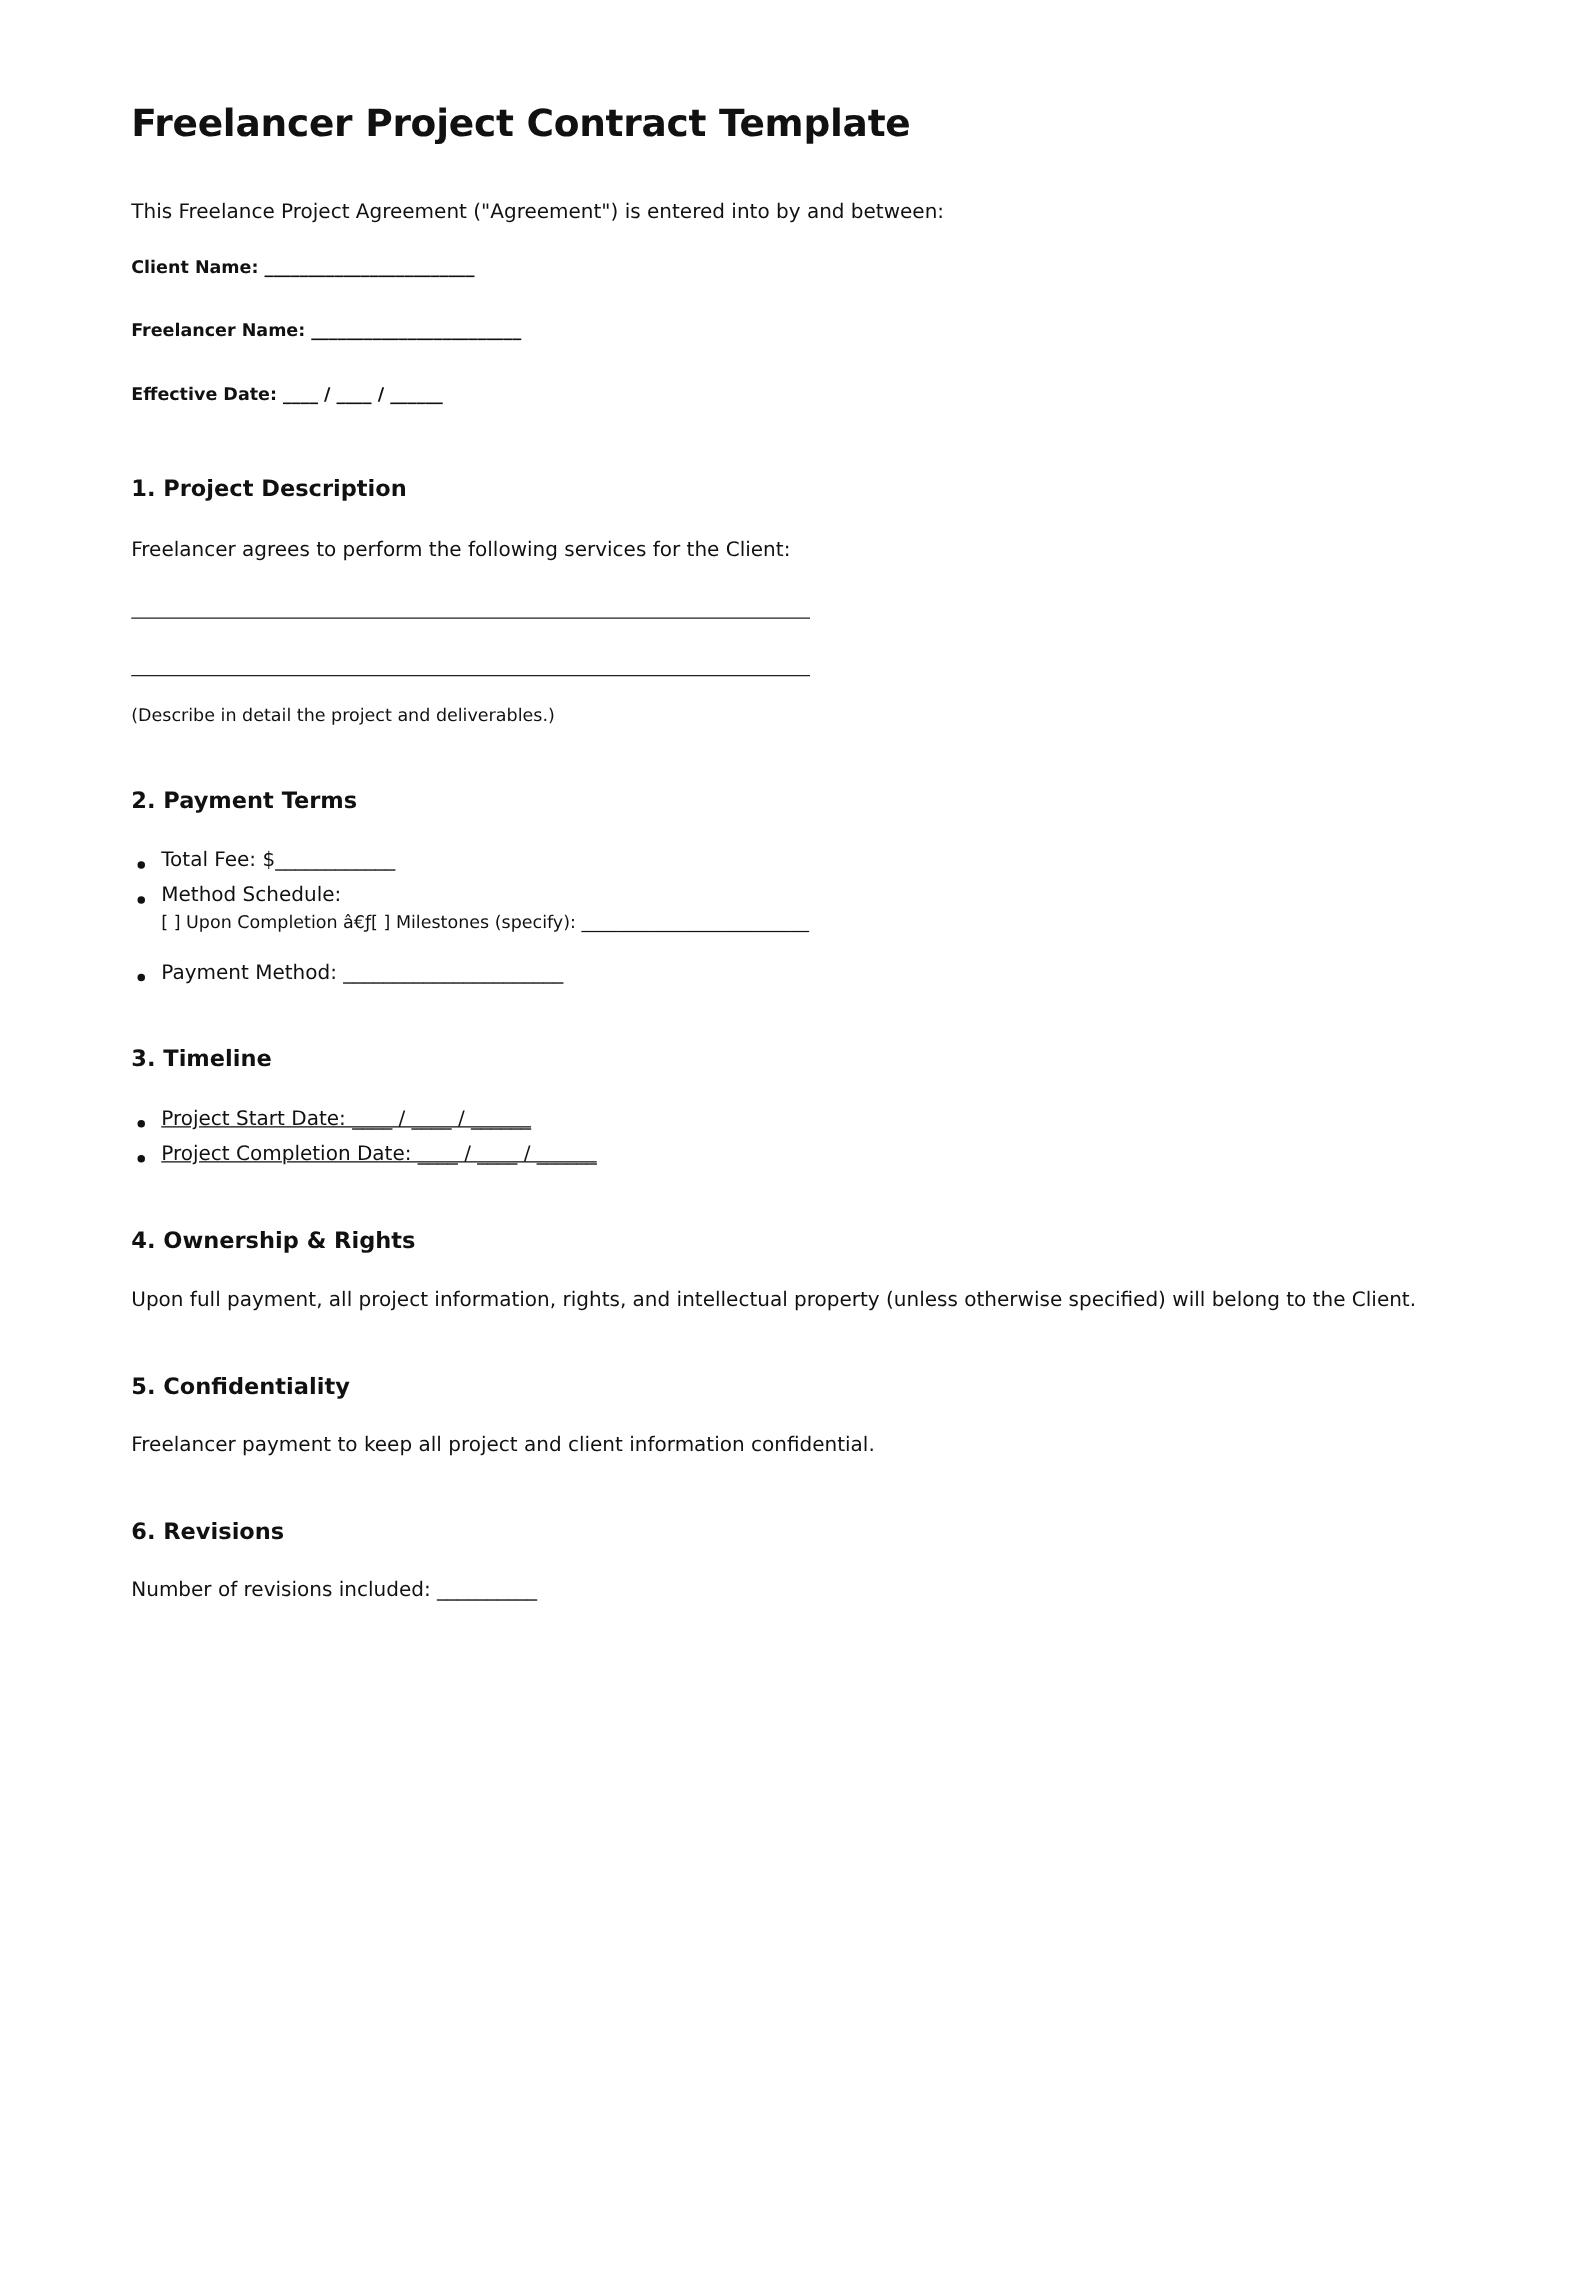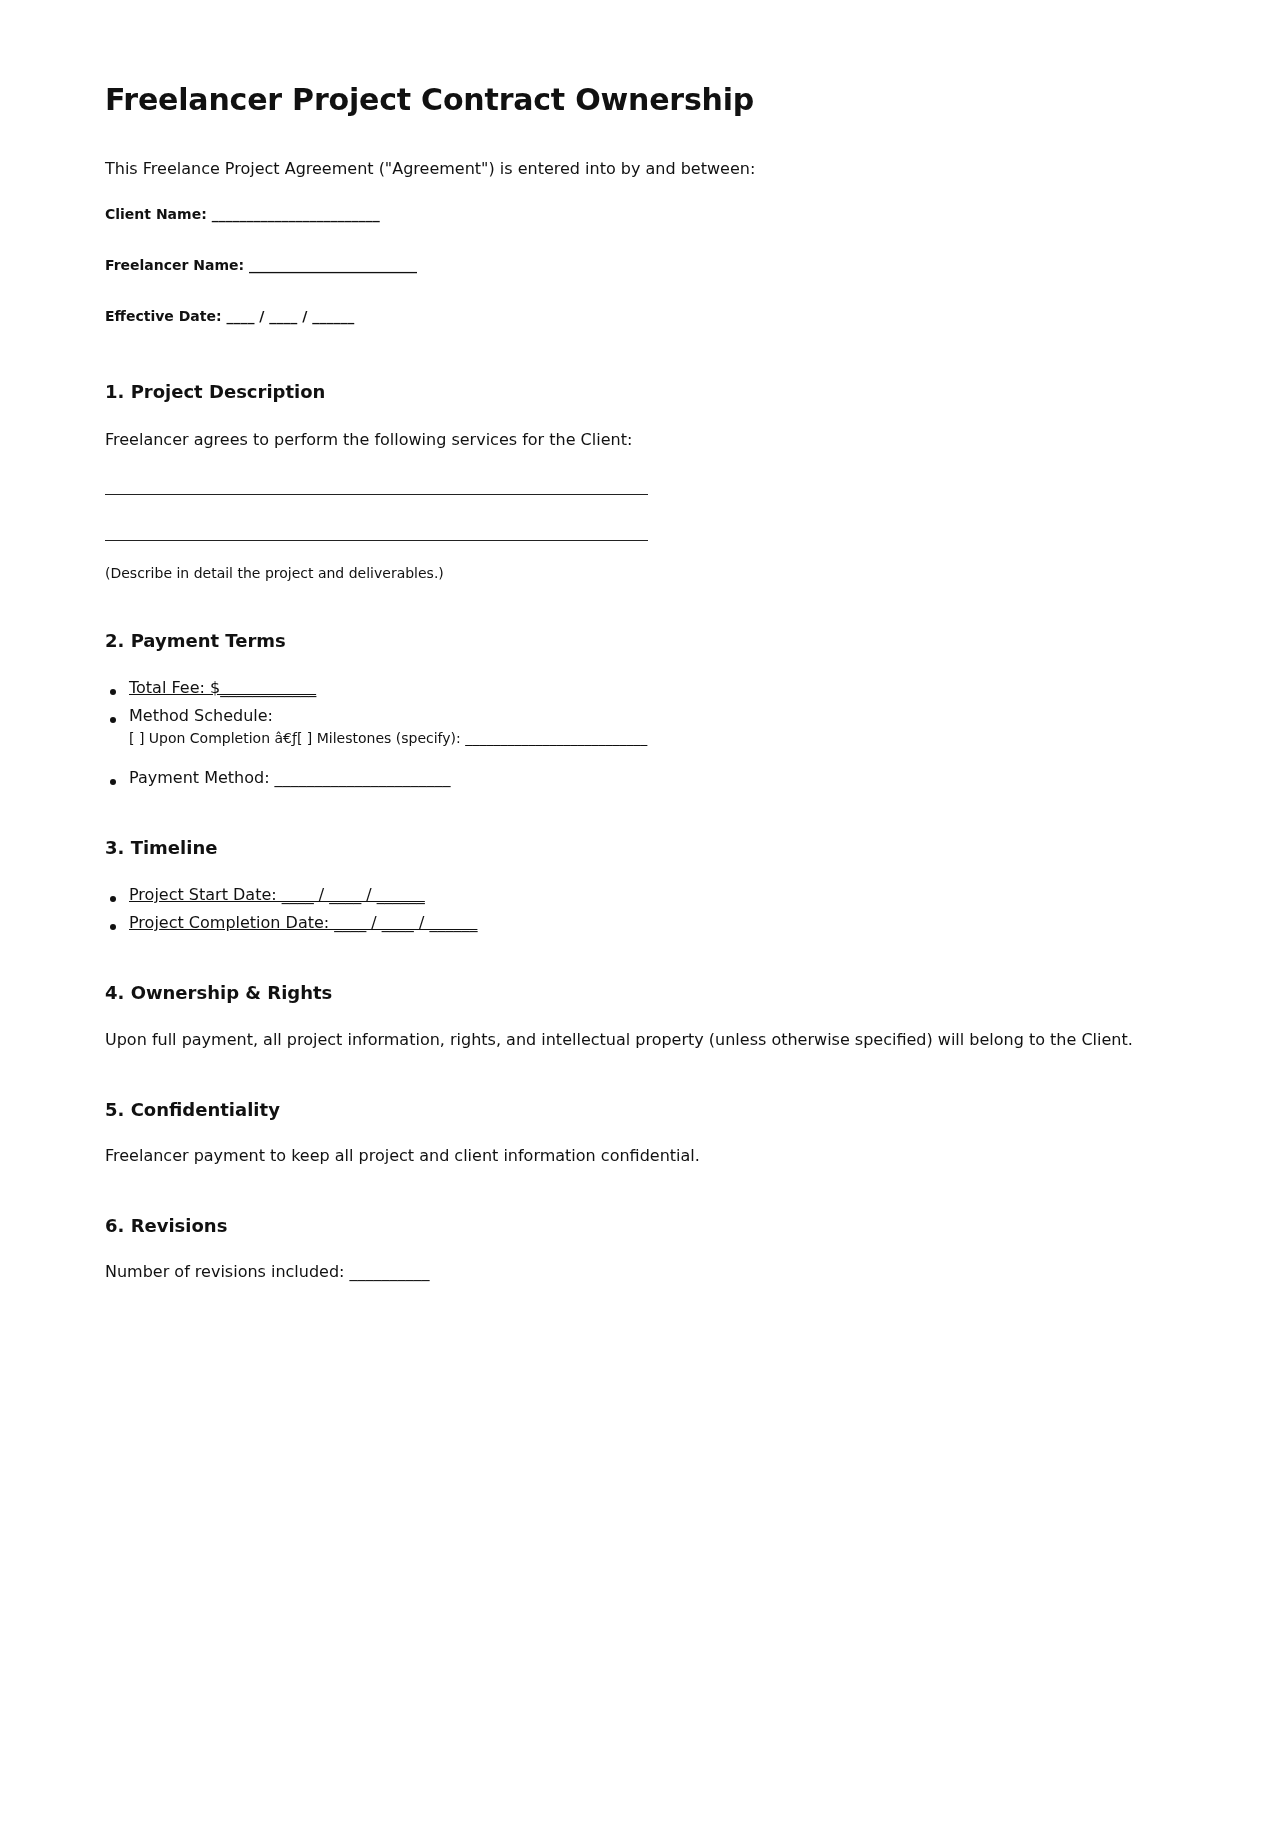--- a/index.html
+++ b/index.html
@@ -26,21 +26,21 @@
       position: absolute; left: 5px; top: 50%; width: 6px; height: 6px; margin-top: -3px;
       background: #111; border-radius: 50%;
     }
     .sub { font-size: 14px; padding-left: 24px; }
     .rule { position: absolute; left: 0; width: 543px; height: 1px; background: #222; }
   </style>
 </head>
 <body>
 
 <div class="page">
-  <h1 class="title">Freelancer Project Contract Ownership</h1>
+  <h1 class="title">Freelancer Project Contract Template</h1>
 
   <p class="abs intro">This Freelance Project Agreement ("Agreement") is entered into by and between:</p>
 
   <div class="abs field" style="top:206px;">
     <span>Client Name:</span>
     <span class="blank">________________________</span>
   </div>
   <div class="abs field" style="top:257px;">
     <span>Freelancer Name:</span>
     <span class="blank">________________________</span>
@@ -51,21 +51,21 @@
   </div>
 
   <h2 class="abs h2" style="top:381px;">1. Project Description</h2>
   <p class="abs p" style="top:430px;">Freelancer agrees to perform the following services for the Client:</p>
   <div class="rule" style="top:494px;"></div>
   <div class="rule" style="top:540px;"></div>
   <p class="abs note" style="top:565px;">(Describe in detail the project and deliverables.)</p>
 
   <h2 class="abs h2" style="top:630px;">2. Payment Terms</h2>
   <ul class="abs bullets" style="top:678px;">
-    <li style="height:28px;text-decoration:underline;">
+    <li style="height:28px;">
       <span class="dot"></span>
       <span>Total Fee: $____________</span>
     </li>
     <li style="height:28px;">
       <span class="dot"></span>
       <span>Method Schedule:</span>
     </li>
   </ul>
   <div class="abs sub" style="top:730px;">[ ] Upon Completion â€ƒ[ ] Milestones (specify): __________________________</div>
   <ul class="abs bullets" style="top:768px;">

